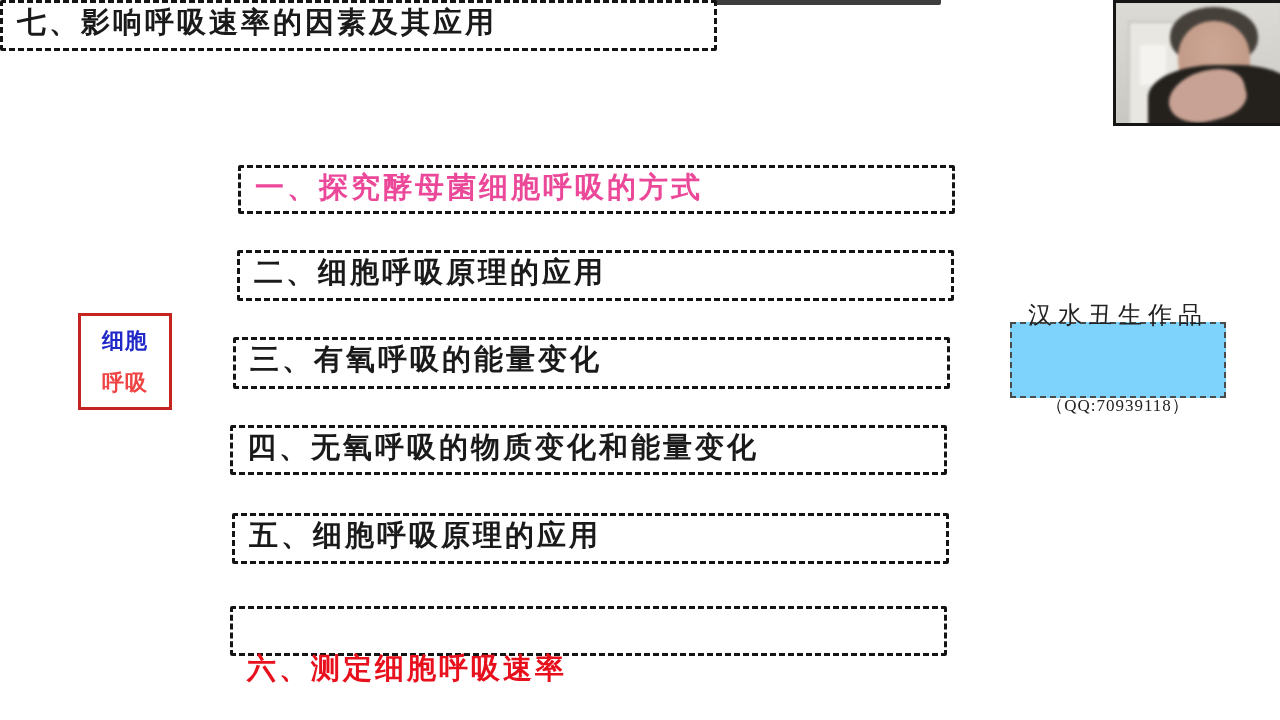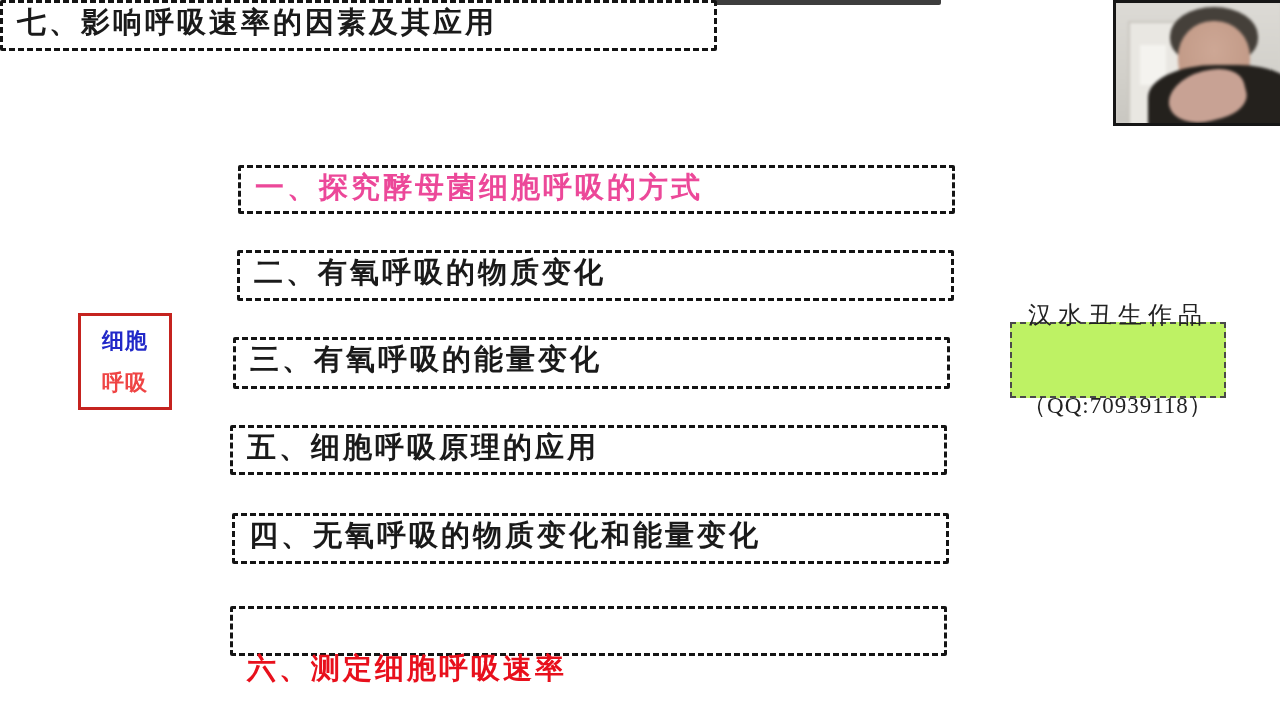--- a/index.html
+++ b/index.html
@@ -44,26 +44,26 @@
     border:3px solid #c5231f;background:#ffffff;
     display:flex;flex-direction:column;align-items:center;justify-content:center;
   }
   .left-badge .line{
     font-size:22px;font-weight:600;line-height:42px;color:#2128c8;letter-spacing:1px;
   }
 
   
   .attribution{
     position:absolute;left:1010px;top:322px;width:216px;height:76px;box-sizing:border-box;
-    border:2px dashed #4a4a4a;background:#bef264;
+    border:2px dashed #4a4a4a;background:#7dd3fc;
     display:flex;flex-direction:column;align-items:center;justify-content:center;
     font-family:"Liberation Serif", serif;color:#222222;gap:48px;
   }
   .attribution .line1{font-size:24px;letter-spacing:6px;line-height:32px;}
-  .attribution .line2{font-size:23px;letter-spacing:1px;line-height:30px;margin-top:12px;}
+  .attribution .line2{font-size:17px;letter-spacing:1px;line-height:30px;margin-top:12px;}
 
   
   .webcam{
     position:absolute;left:1113px;top:0;width:167px;height:126px;box-sizing:border-box;
     border:3px solid #161616;border-right:none;
     background:#d6d4cf;overflow:hidden;
   }
   .webcam-scene{position:absolute;inset:0;filter:blur(1.5px);}
   .room-bg{position:absolute;inset:0;background:linear-gradient(180deg,#dcdad5 0%,#d2d0ca 60%,#c9c7c1 100%);}
   .door{
@@ -96,30 +96,30 @@
 <body>
 
 <div class="canvas">
 
   <div class="top-bar" style="background: rgb(61, 61, 61);"></div>
 
   <div class="menu-item">
     <span class="label" style="color: #ec4899;">一、探究酵母菌细胞呼吸的方式</span>
   </div>
   <div class="menu-item">
-    <span class="label" style="color: rgb(26, 26, 26);">二、有氧呼吸的物质变化</span>
+    <span class="label" style="color: rgb(26, 26, 26);">二、细胞呼吸原理的应用</span>
   </div>
   <div class="menu-item">
     <span class="label" style="color: rgb(26, 26, 26);">三、有氧呼吸的能量变化</span>
   </div>
   <div class="menu-item">
-    <span class="label" style="color: rgb(26, 26, 26);">五、细胞呼吸原理的应用</span>
+    <span class="label" style="color: rgb(26, 26, 26);">四、无氧呼吸的物质变化和能量变化</span>
   </div>
   <div class="menu-item">
-    <span class="label" style="color: rgb(26, 26, 26);">四、无氧呼吸的物质变化和能量变化</span>
+    <span class="label" style="color: rgb(26, 26, 26);">五、细胞呼吸原理的应用</span>
   </div>
   <div class="menu-item">
     <span class="label" style="color: rgb(232, 16, 28); margin-top: 40px;">六、测定细胞呼吸速率</span>
   </div>
   <div class="menu-item">
     <span class="label" style="color: rgb(26, 26, 26);">七、影响呼吸速率的因素及其应用</span>
   </div>
 
   <div class="left-badge" style="border-color: rgb(197, 35, 31);">
     <div class="line" style="color: rgb(33, 40, 200);">细胞</div>

